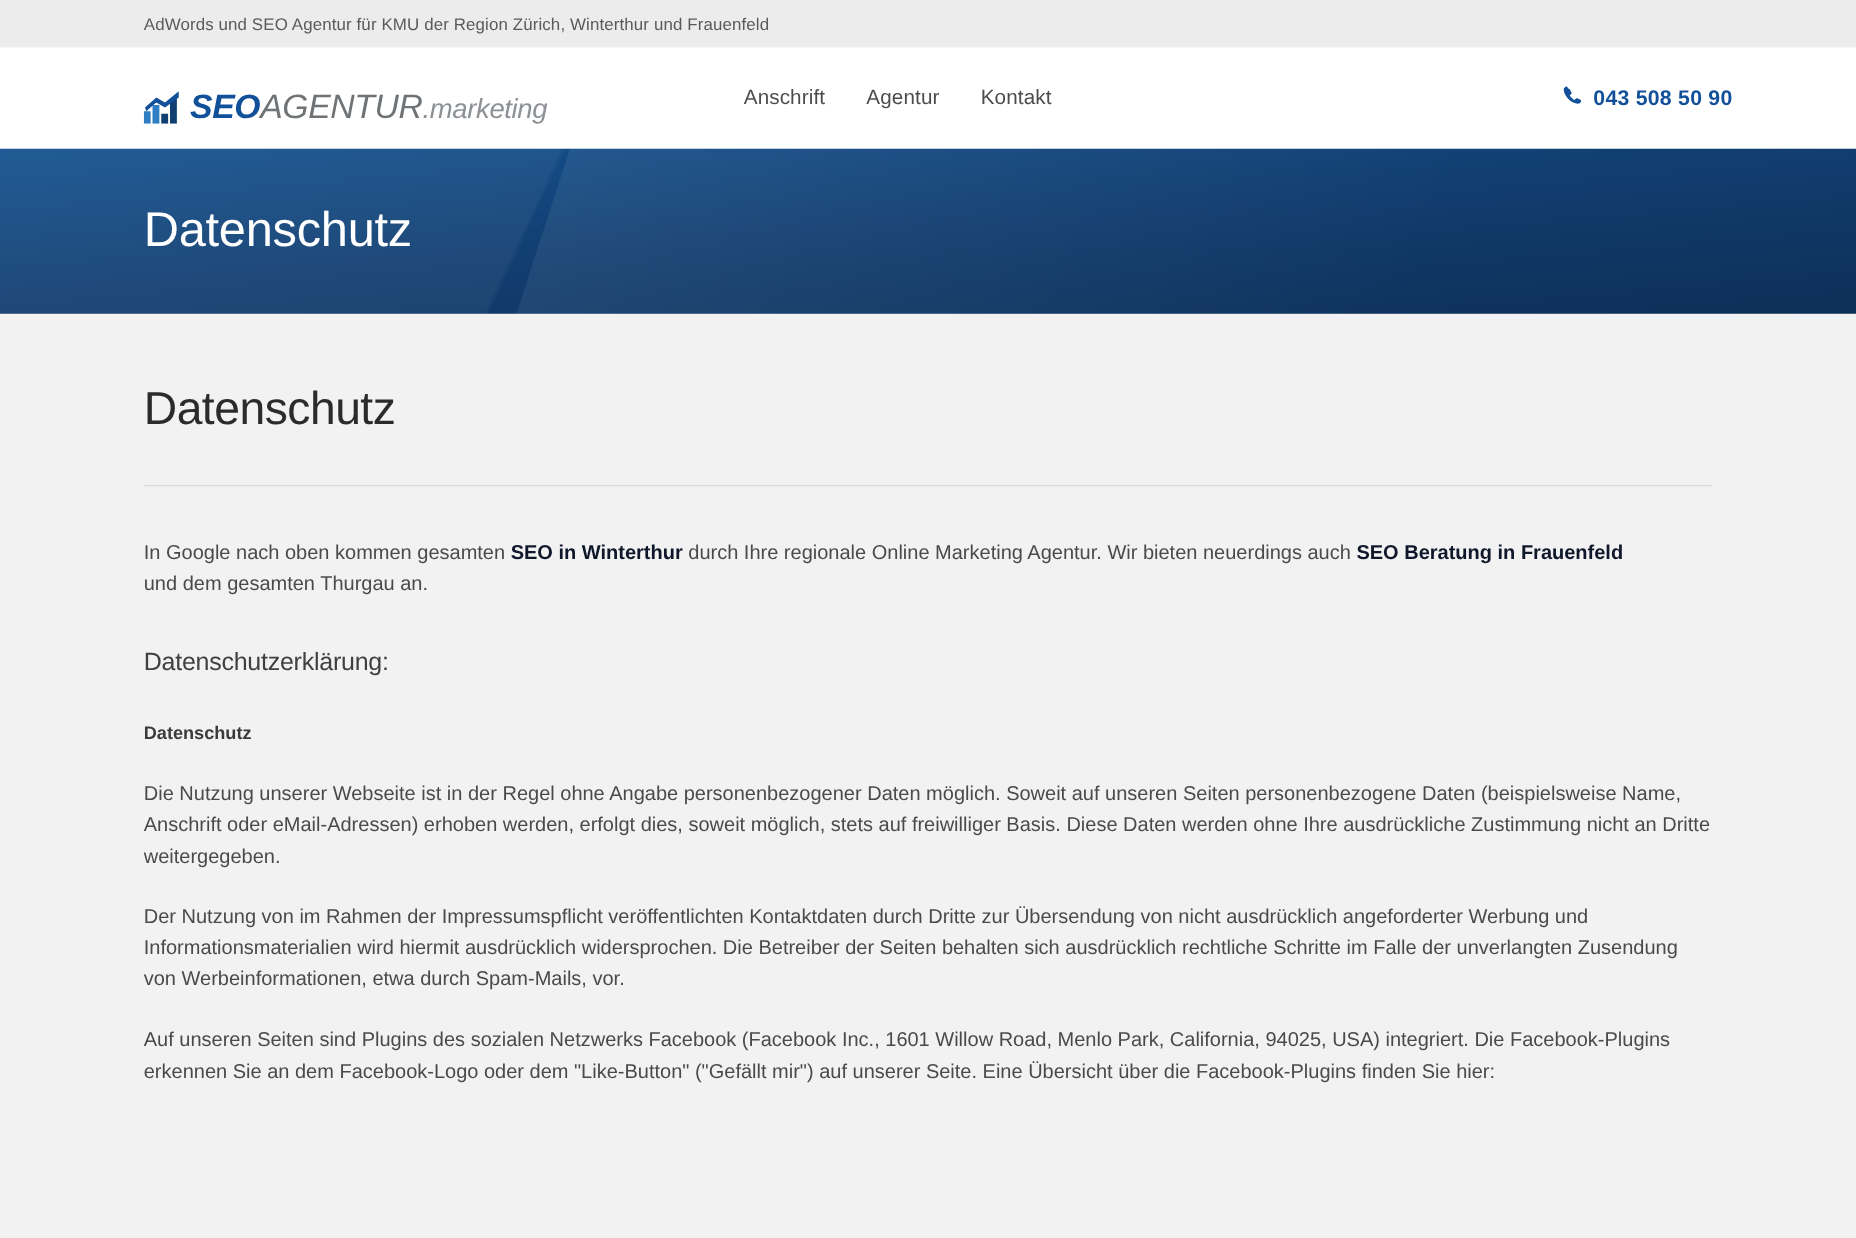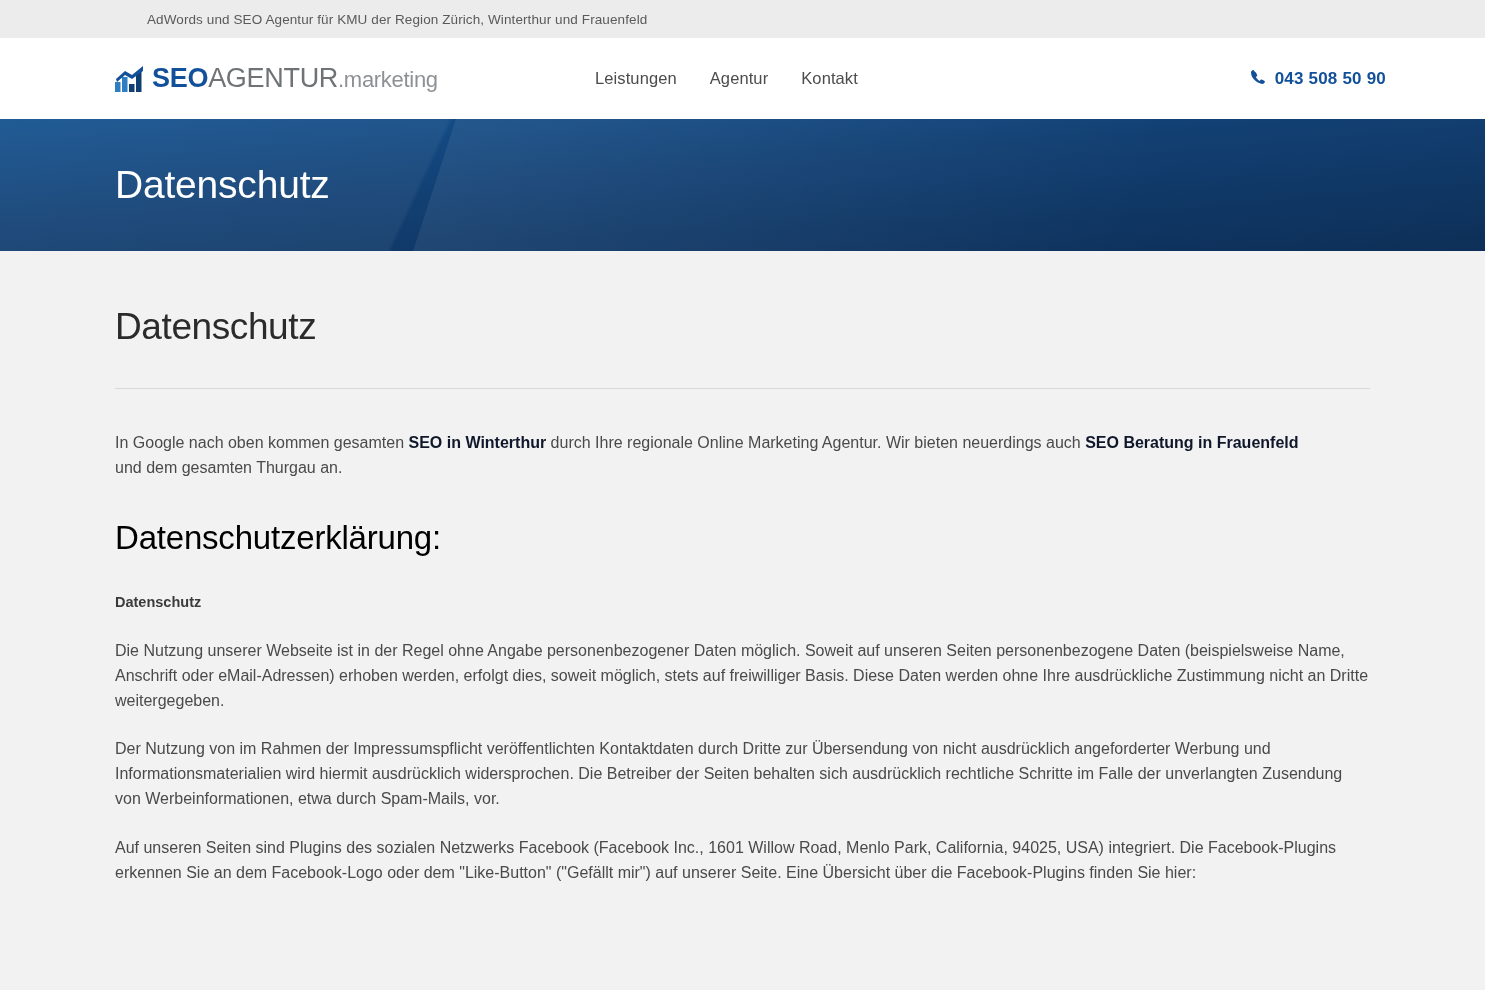--- a/index.html
+++ b/index.html
@@ -18,37 +18,37 @@
     height: 38px;
     background: #ececec;
     display: flex;
     align-items: center;
     padding: 0 115px;
   }
   .topbar-text {
     font-size: 13.5px;
     color: #5a5a5a;
     letter-spacing: 0.1px;
-    margin-left: 32px;
   }
 
   
   .header {
     height: 81px;
     background: #ffffff;
     display: flex;
     align-items: center;
     padding: 0 115px;
     position: relative;
   }
   .logo {
     display: flex;
-    align-items: center;
+    align-items: flex-end;
     height: 40px;
     text-decoration: none;
+    font-style: italic;
   }
   .logo-mark {
     width: 30px;
     height: 26px;
     margin-right: 7px;
     position: relative;
     display: block;
   }
   .logo-mark svg { display: block; }
   .logo-text {
@@ -151,23 +151,23 @@
     color: #4a4a4a;
   }
   .intro { margin-bottom: 38px; max-width: 1210px; }
   a.inline {
     color: #0f172a;
     font-weight: 700;
     text-decoration: none;
   }
   .section-heading {
     margin: 0 0 34px 0;
-    font-size: 33px;
+    font-size: 20px;
     font-weight: 400;
-    color: #000000;
+    color: #404040;
     letter-spacing: -0.2px;
   }
   .sub-heading {
     margin: 0 0 26px 0;
     font-size: 14.5px;
     font-weight: 700;
     color: #3b3b3b;
   }
   .body-text { max-width: 1255px; margin-top: 18px; }
 </style>
@@ -189,21 +189,21 @@
         <rect x="21" y="6" width="5.5" height="20" fill="#123f72"></rect>
         <path d="M1 13 L10 5 L17 9 L28 0 L28 5 L17 13 L10 9 L2 16 Z" fill="#12509a"></path>
       </svg>
     </span>
     <span class="logo-text">
       <span class="logo-seo">SEO</span><span class="logo-agentur">AGENTUR</span><span class="logo-marketing">.marketing</span>
     </span>
   </a>
 
   <nav class="mainnav">
-    <a href="#">Leistungen</a>
+    <a href="#">Anschrift</a>
     <a href="#">Agentur</a>
     <a href="#">Kontakt</a>
   </nav>
 
   <a class="phone" href="#">
     <span class="phone-icon">
       <svg width="16" height="16" viewBox="0 0 16 16" fill="currentColor" xmlns="http://www.w3.org/2000/svg">
         <path d="M3.2 1.1C2.3 1.1 1 2.3 1 3.4c0 3.3 2.2 6.4 4.1 8.2 1.9 1.9 4.9 3.3 7.3 3.3 1.1 0 2.5-1.3 2.5-2.2 0-.4-.2-.7-.6-.9l-2.5-1.2c-.5-.2-1 0-1.3.4l-.8 1c-1.4-.7-3.2-2.5-3.9-3.9l1-.8c.4-.3.6-.8.4-1.3L5.9 3.5c-.2-.4-.5-.6-.9-.6-.2 0-1.3-1.8-1.8-1.8z"></path>
       </svg>
     </span>

